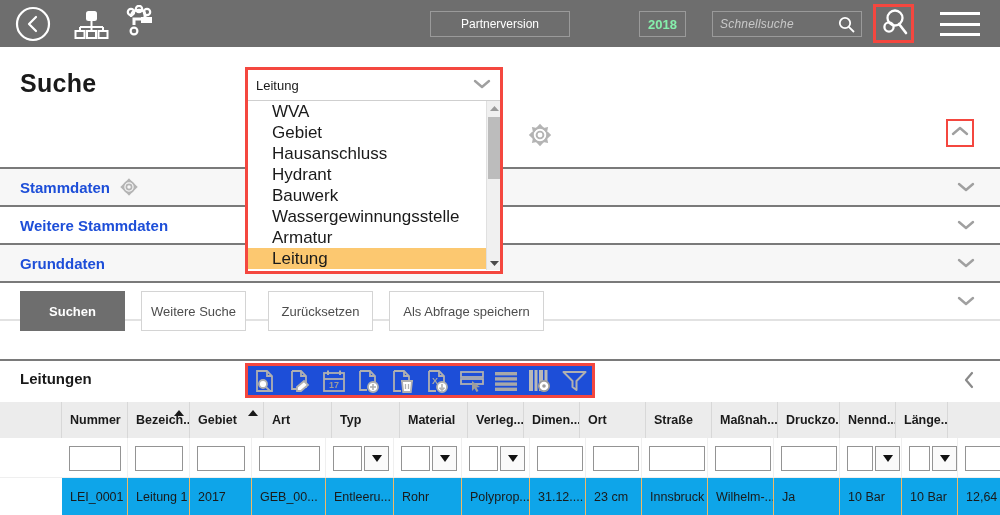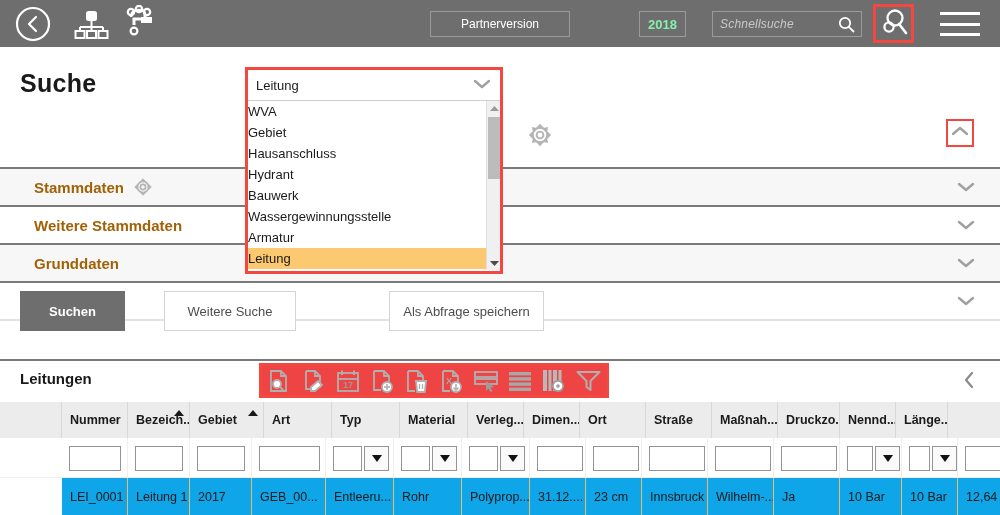--- a/index.html
+++ b/index.html
@@ -73,22 +73,22 @@
     position: relative; height: 31px; border-bottom: 1px solid #cfcfcf;
     display: flex; align-items: center; background: #ffffff;
   }
   #combo-head .cb-label { padding-left: 8px; font-size: 13px; color: #1a1a1a; }
   #combo-head .cb-arrow { position: absolute; right: 8px; top: 7px; }
 
   #combo-list {
     position: relative; height: 169px; background: #ffffff; overflow: hidden;
   }
   .combo-opt {
-    height: 21px; line-height: 21px; padding-left: 0;
-    font-size: 13px; color: #1a1a1a; white-space: nowrap;
+    height: 21px; line-height: 21px; padding-left: 24px;
+    font-size: 17px; color: #1a1a1a; white-space: nowrap;
   }
   .combo-opt.sel { background: #fcc870; }
   #combo-scroll {
     position: absolute; right: 0; top: 0; width: 14px; height: 169px;
     background: #f0f0f0; border-left: 1px solid #e0e0e0;
   }
   #combo-scroll .sb-up, #combo-scroll .sb-dn {
     position: absolute; left: 0; width: 14px; height: 14px;
     display: flex; align-items: center; justify-content: center;
   }
@@ -106,21 +106,21 @@
   }
 
   
   .acc-row {
     position: absolute; left: 0; width: 1000px; height: 38px;
     border-top: 2px solid #7a7a7a;
     display: flex; align-items: center;
   }
   .acc-row.shaded { background: #f7f7f7; }
   .acc-row .acc-label {
-    padding-left: 34px; font-size: 15px; font-weight: bold; color: #a16207; text-align: right;
+    padding-left: 20px; font-size: 15px; font-weight: bold; color: #1d4ed8; text-align: right;
   }
   .acc-row .acc-gear { margin-left: 9px; display: flex; align-items: center; }
   .acc-row .acc-chev { position: absolute; right: 24px; top: 11px; }
   #acc-0 { top: 120px; }
   #acc-1 { top: 158px; }
   #acc-2 { top: 196px; }
   #acc-3 { top: 234px; }
   #acc-bottom {
     position: absolute; left: 0; top: 272px; width: 1000px; height: 2px; background: #e2e2e2;
   }
@@ -128,35 +128,35 @@
   
   #btnbar { position: absolute; left: 0; top: 291px; width: 1000px; height: 40px; text-align: center; }
   .act-btn {
     position: absolute; top: 0; height: 40px;
     display: flex; align-items: center; justify-content: center;
     font-size: 13px; color: #4d4d4d; background: #ffffff;
     border: 1px solid #d4d4d4;
   }
   .act-btn.primary { background: #6e6e6e; color: #ffffff; border: none; font-weight: bold; }
   #btn-0 { left: 20px; width: 105px; }
-  #btn-1 { left: 141px; width: 132px; margin-left: 23px; }
+  #btn-1 { left: 141px; width: 105px; }
   #btn-2 { left: 268px; width: 105px; }
   #btn-3 { left: 389px; width: 155px; }
 
   
   #res-divider {
     position: absolute; left: 0; top: 359px; width: 1000px; height: 2px; background: #7a7a7a;
   }
   #res-title {
     position: absolute; left: 20px; top: 370px;
     font-size: 15px; font-weight: bold; color: #1a1a1a;
   }
   #res-toolbar {
-    position: absolute; left: 259px; top: 363px; width: 350px; height: 35px;
-    border: 3px solid #f4473f; background: #ef4444;
+    position: absolute; left: 245px; top: 363px; width: 350px; height: 35px;
+    border: 3px solid #f4473f; background: #1d4ed8;
     display: flex; align-items: center;
   }
   .tool-ico {
     width: 37px; height: 29px; display: flex; align-items: center; justify-content: center;
   }
   #res-collapse { position: absolute; right: 24px; top: 370px; }
 
   
   #table {
     position: absolute; left: 0; top: 402px; width: 1000px; height: 113px;
@@ -385,20 +385,23 @@
     </div>
   </div>
 </div>
 
 <div id="btnbar">
   <div class="act-btn primary" id="btn-0">
     <span>Suchen</span>
   </div>
   <div class="act-btn" id="btn-1">
     <span>Weitere Suche</span>
+  </div>
+  <div class="act-btn" id="btn-2">
+    <span>Zurücksetzen</span>
   </div>
   <div class="act-btn" id="btn-3">
     <span>Als Abfrage speichern</span>
   </div>
 </div>
 
 <div id="res-divider"></div>
 <div id="res-title">Leitungen</div>
 
 <div id="res-toolbar">

